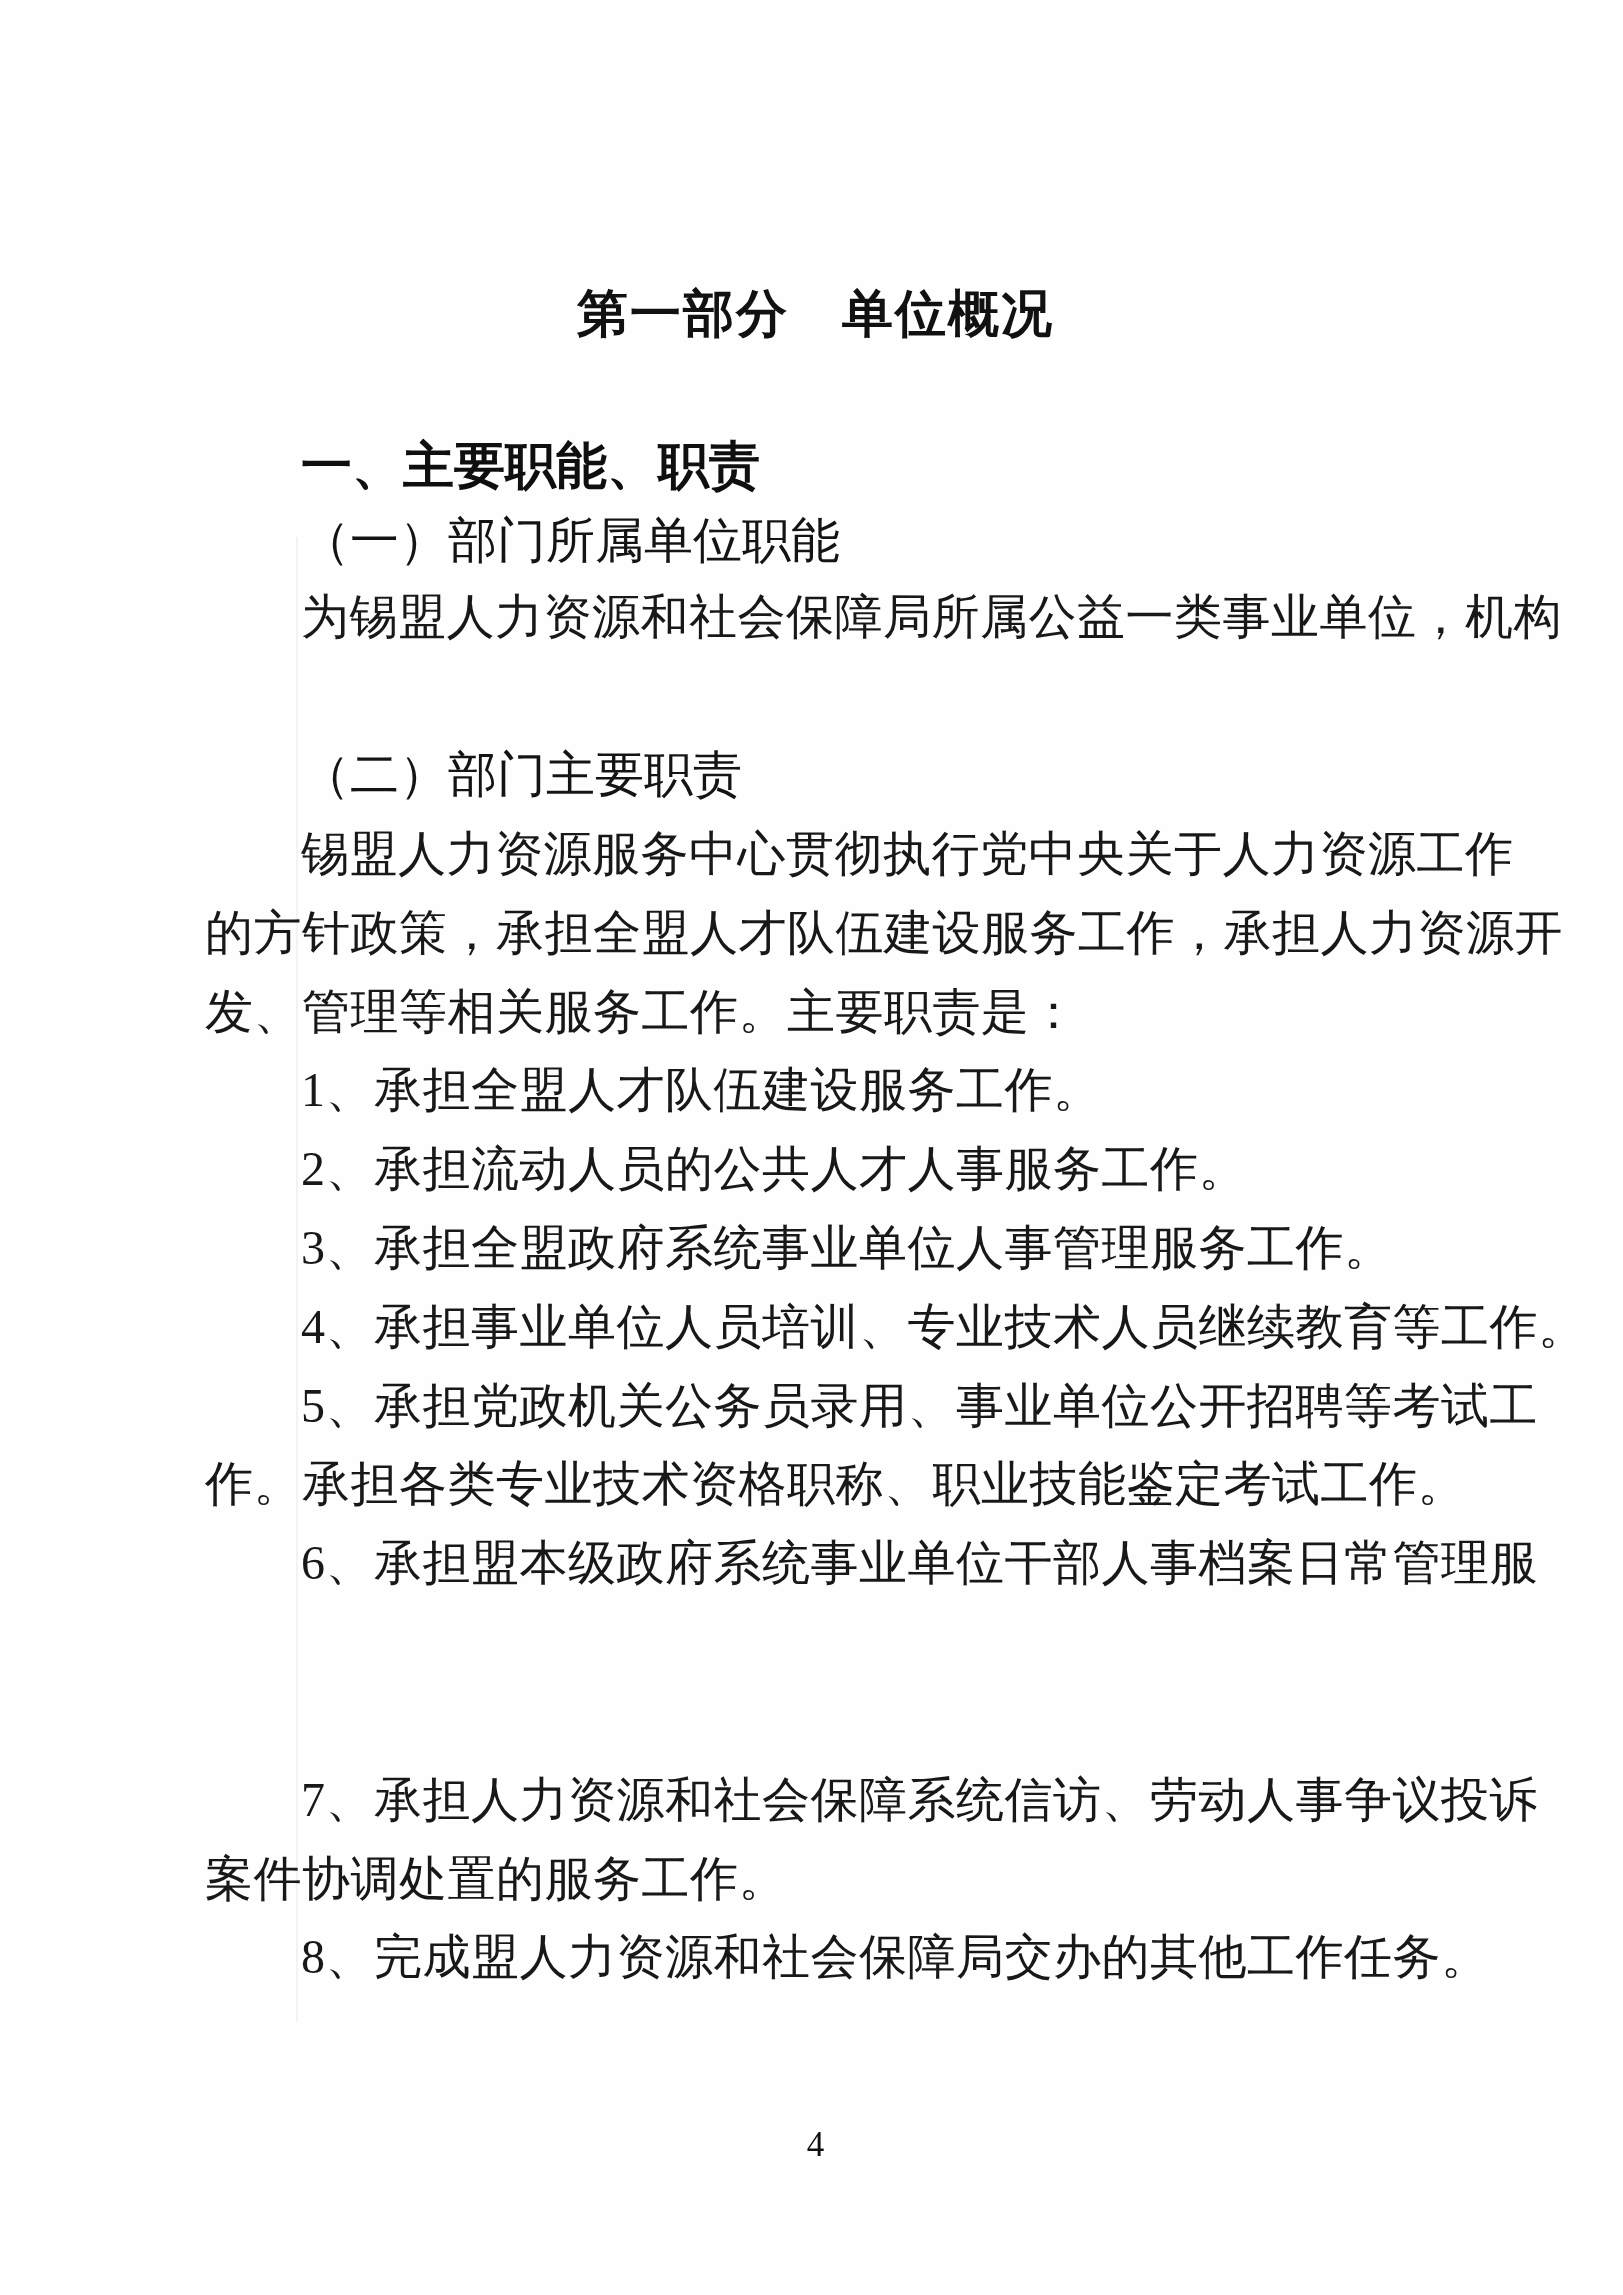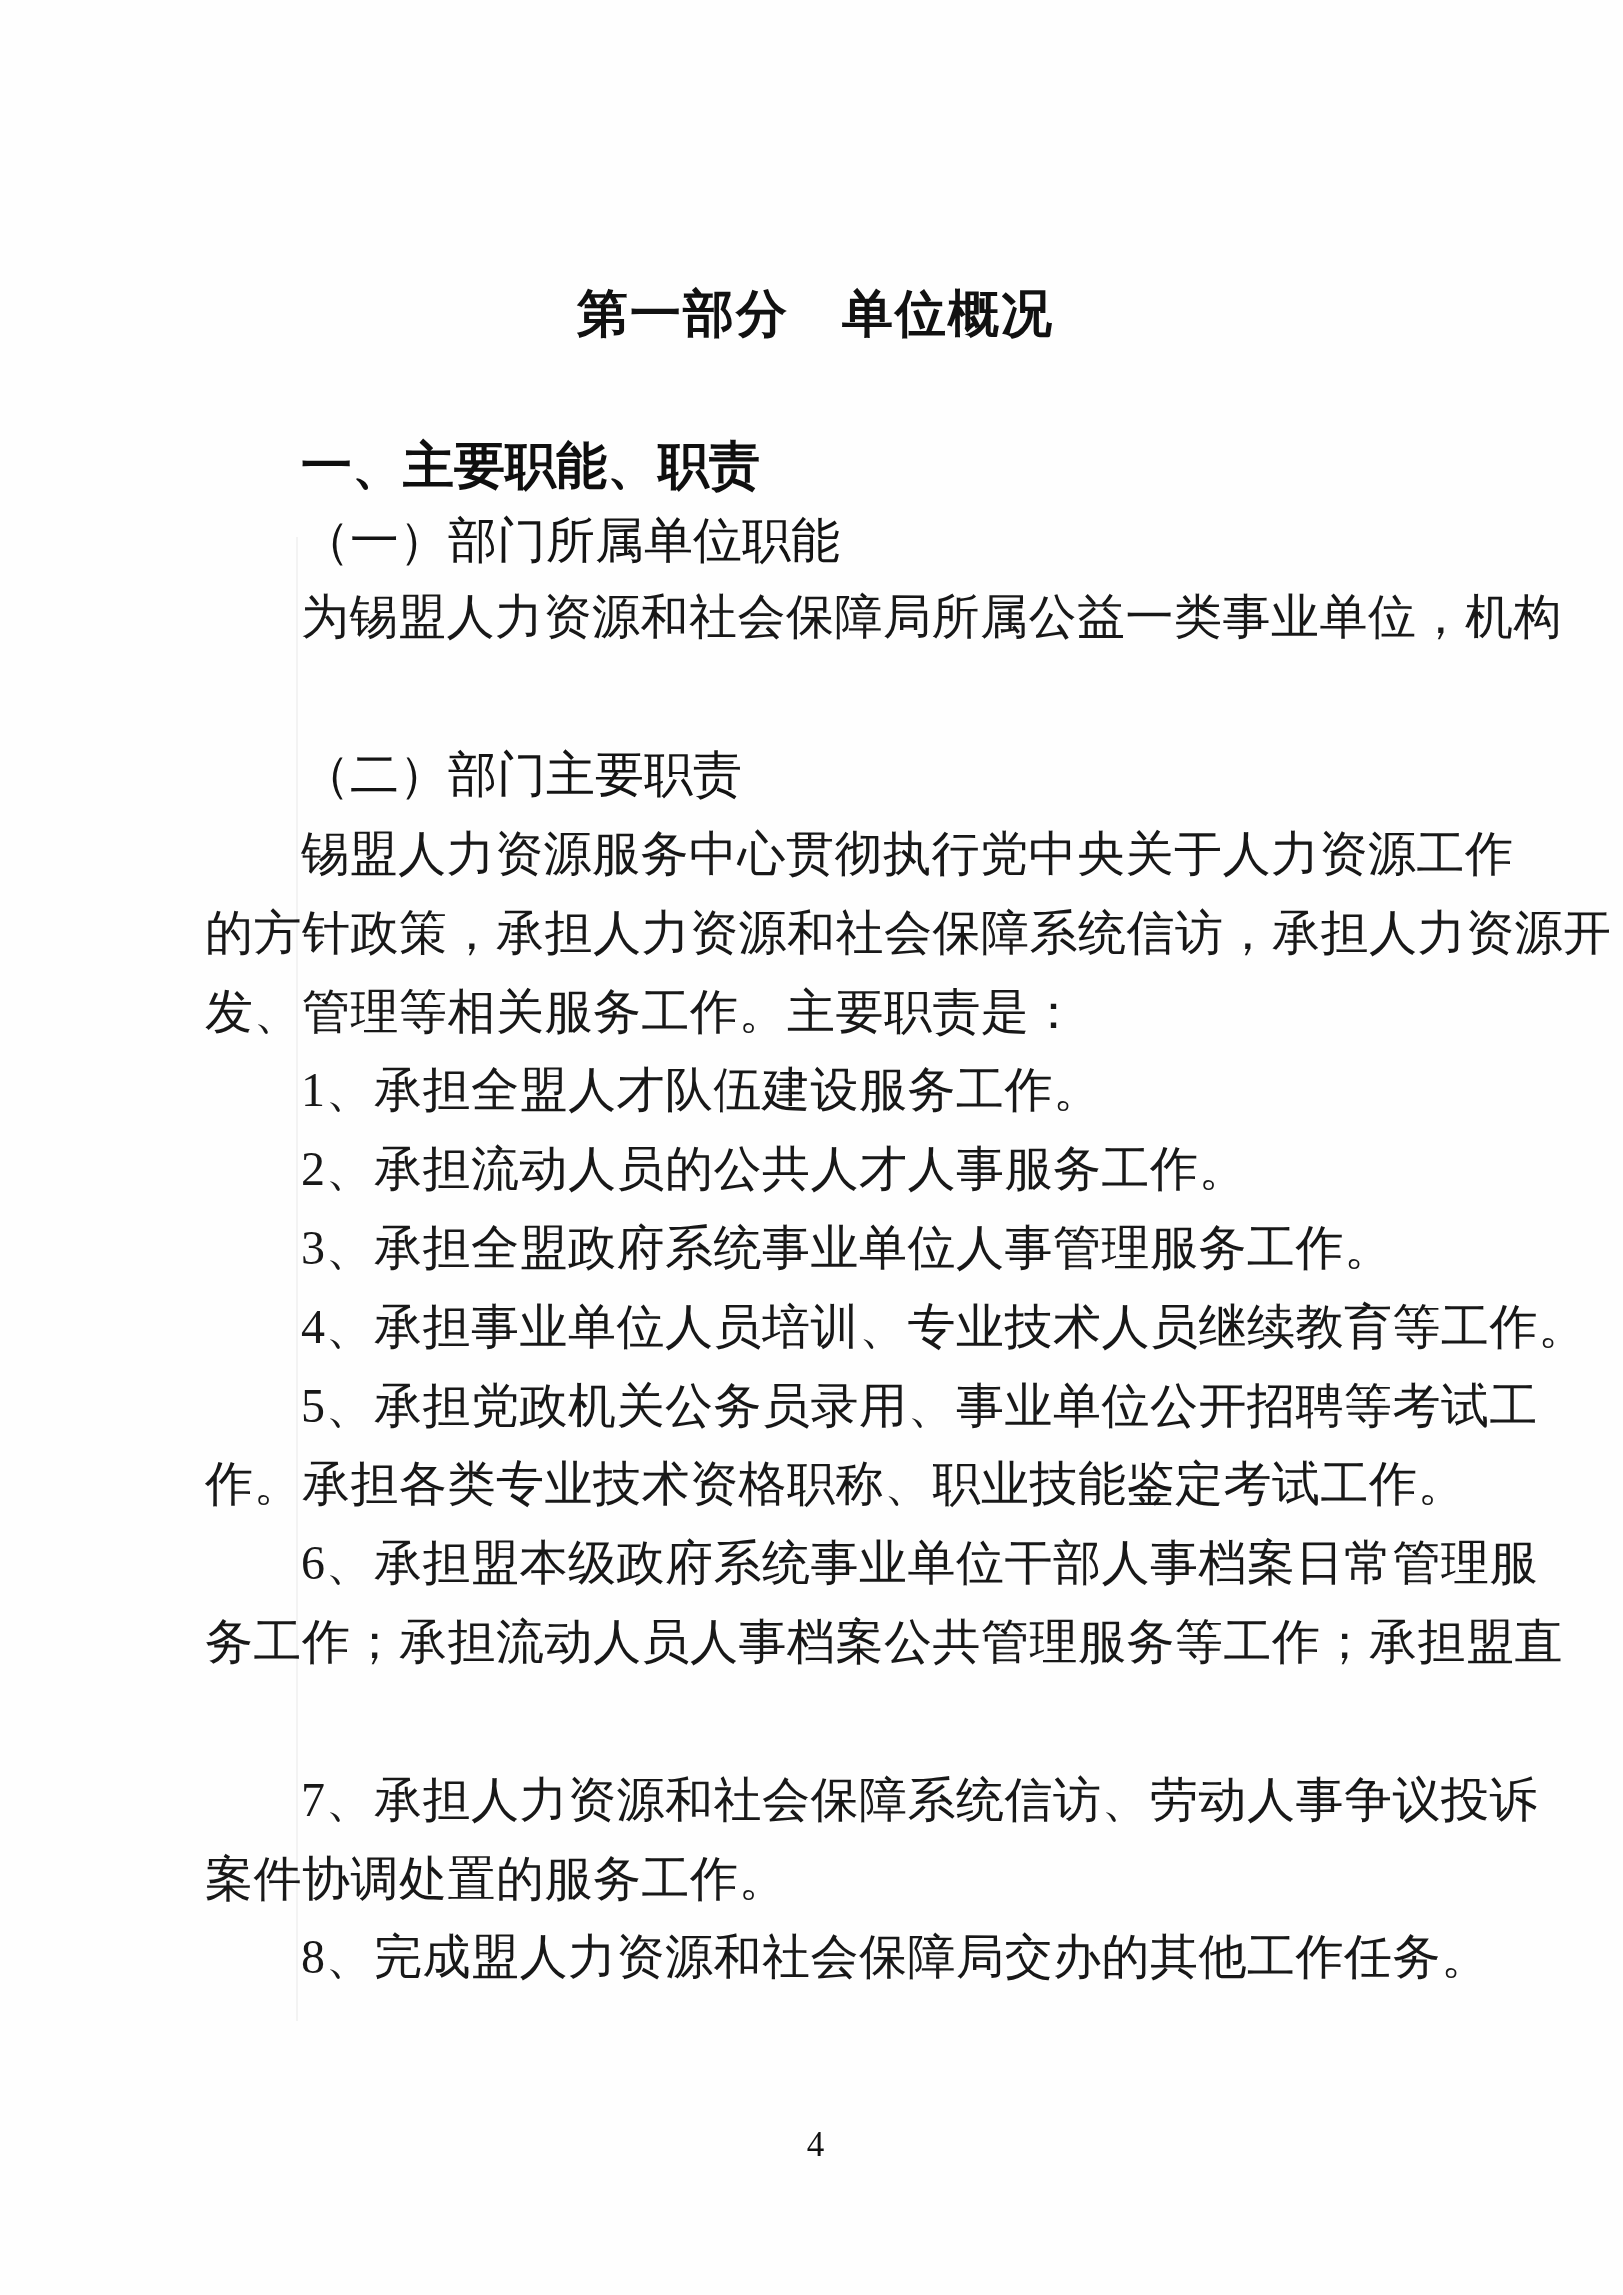--- a/index.html
+++ b/index.html
@@ -106,30 +106,29 @@
 
   <div class="scan-artifact"></div>
 
   <div class="doc-title">第一部分　单位概况</div>
 
   <div class="line t-l0 indent-2 style-heading">一、主要职能、职责</div>
   <div class="line t-l1 indent-2 style-kaiti">（一）部门所属单位职能</div>
   <div class="line t-l2 indent-2 style-body">为锡盟人力资源和社会保障局所属公益一类事业单位，机构</div>
   <div class="line t-l4 indent-2 style-kaiti">（二）部门主要职责</div>
   <div class="line t-l5 indent-2 style-body">锡盟人力资源服务中心贯彻执行党中央关于人力资源工作</div>
-  <div class="line t-l6 style-body">的方针政策，承担人力资源和社会保障系统信访，承担人力资源开</div>
+  <div class="line t-l6 style-body">的方针政策，承担全盟人才队伍建设服务工作，承担人力资源开</div>
   <div class="line t-l7 style-body">发、管理等相关服务工作。主要职责是：</div>
   <div class="line t-l8 indent-2 style-body">1、承担全盟人才队伍建设服务工作。</div>
   <div class="line t-l9 indent-2 style-body">2、承担流动人员的公共人才人事服务工作。</div>
   <div class="line t-l10 indent-2 style-body">3、承担全盟政府系统事业单位人事管理服务工作。</div>
   <div class="line t-l11 indent-2 style-body">4、承担事业单位人员培训、专业技术人员继续教育等工作。</div>
   <div class="line t-l12 indent-2 style-body">5、承担党政机关公务员录用、事业单位公开招聘等考试工</div>
   <div class="line t-l13 style-body">作。承担各类专业技术资格职称、职业技能鉴定考试工作。</div>
   <div class="line t-l14 indent-2 style-body">6、承担盟本级政府系统事业单位干部人事档案日常管理服</div>
-  <div class="line t-l15 style-body">务工作；承担流动人员人事档案公共管理服务等工作；承担盟直</div>
   <div class="line t-l17 indent-2 style-body">7、承担人力资源和社会保障系统信访、劳动人事争议投诉</div>
   <div class="line t-l18 style-body">案件协调处置的服务工作。</div>
   <div class="line t-l19 indent-2 style-body">8、完成盟人力资源和社会保障局交办的其他工作任务。</div>
 
   <div class="page-number">4</div>
 
 </div>
 
 
 </body></html>

